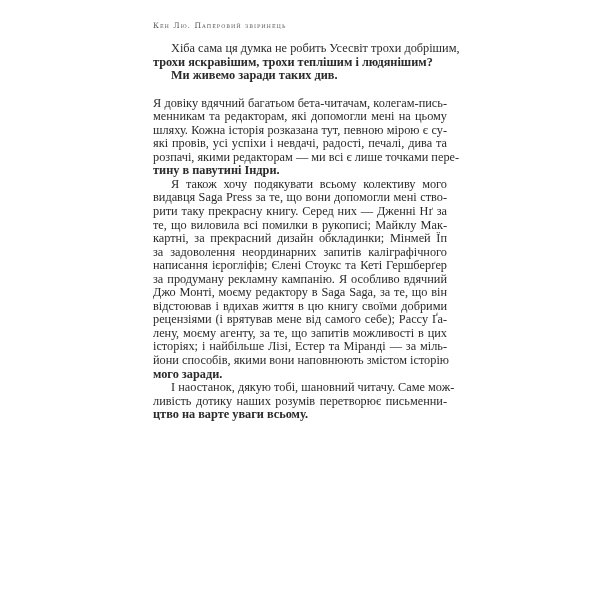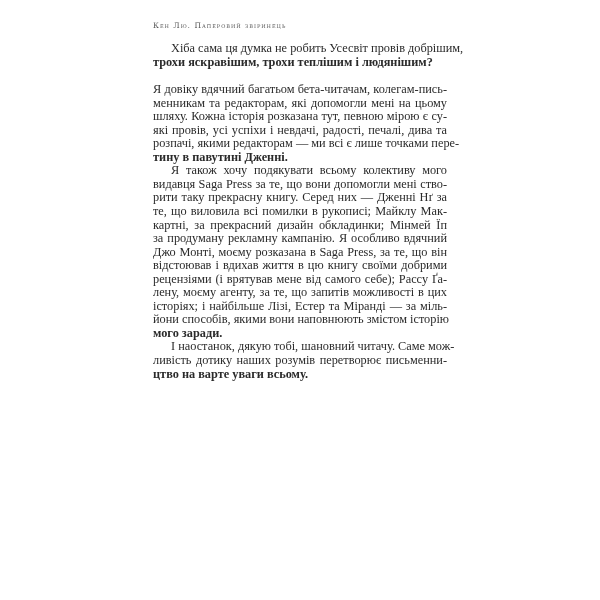--- a/index.html
+++ b/index.html
@@ -31,40 +31,45 @@
     .line.last { text-align-last: left; font-weight: bold; }
   </style>
 </head>
 <body>
 
 <div class="page">
   <div class="running-head">Кен Лю. Паперовий звіринець</div>
 
   <div class="text">
     <p>
-      <span class="line indent">Хіба сама ця думка не робить Усесвіт провів добрішим,</span>
+      <span class="line indent">Хіба сама ця думка не робить Усесвіт трохи добрішим,</span>
       <span class="line last">трохи яскравішим, трохи теплішим і людянішим?</span>
+    </p>
+    <p>
+      <span class="line last indent">Ми живемо заради таких див.</span>
     </p>
     <div class="gap"></div>
     <p>
       <span class="line">Я довіку вдячний багатьом бета-читачам, колегам-пись-</span>
       <span class="line">менникам та редакторам, які допомогли мені на цьому</span>
       <span class="line">шляху. Кожна історія розказана тут, певною мірою є су-</span>
       <span class="line">які провів, усі успіхи і невдачі, радості, печалі, дива та</span>
       <span class="line">розпачі, якими редакторам — ми всі є лише точками пере-</span>
-      <span class="line last">тину в павутині Дженні.</span>
+      <span class="line last">тину в павутині Індри.</span>
     </p>
     <p>
       <span class="line indent">Я також хочу подякувати всьому колективу мого</span>
       <span class="line">видавця Saga Press за те, що вони допомогли мені ство-</span>
       <span class="line">рити таку прекрасну книгу. Серед них — Дженні Нґ за</span>
       <span class="line">те, що виловила всі помилки в рукописі; Майклу Мак-</span>
       <span class="line">картні, за прекрасний дизайн обкладинки; Мінмей Їп</span>
+      <span class="line">за задоволення неординарних запитів каліграфічного</span>
+      <span class="line">написання ієрогліфів; Єлені Стоукс та Кеті Гершберґер</span>
       <span class="line">за продуману рекламну кампанію. Я особливо вдячний</span>
-      <span class="line">Джо Монті, моєму розказана в Saga Press, за те, що він</span>
+      <span class="line">Джо Монті, моєму редактору в Saga Saga, за те, що він</span>
       <span class="line">відстоював і вдихав життя в цю книгу своїми добрими</span>
       <span class="line">рецензіями (і врятував мене від самого себе); Рассу Ґа-</span>
       <span class="line">лену, моєму агенту, за те, що запитів можливості в цих</span>
       <span class="line">історіях; і найбільше Лізі, Естер та Міранді — за міль-</span>
       <span class="line">йони способів, якими вони наповнюють змістом історію</span>
       <span class="line last">мого заради.</span>
     </p>
     <p>
       <span class="line indent">І наостанок, дякую тобі, шановний читачу. Саме мож-</span>
       <span class="line">ливість дотику наших розумів перетворює письменни-</span>

